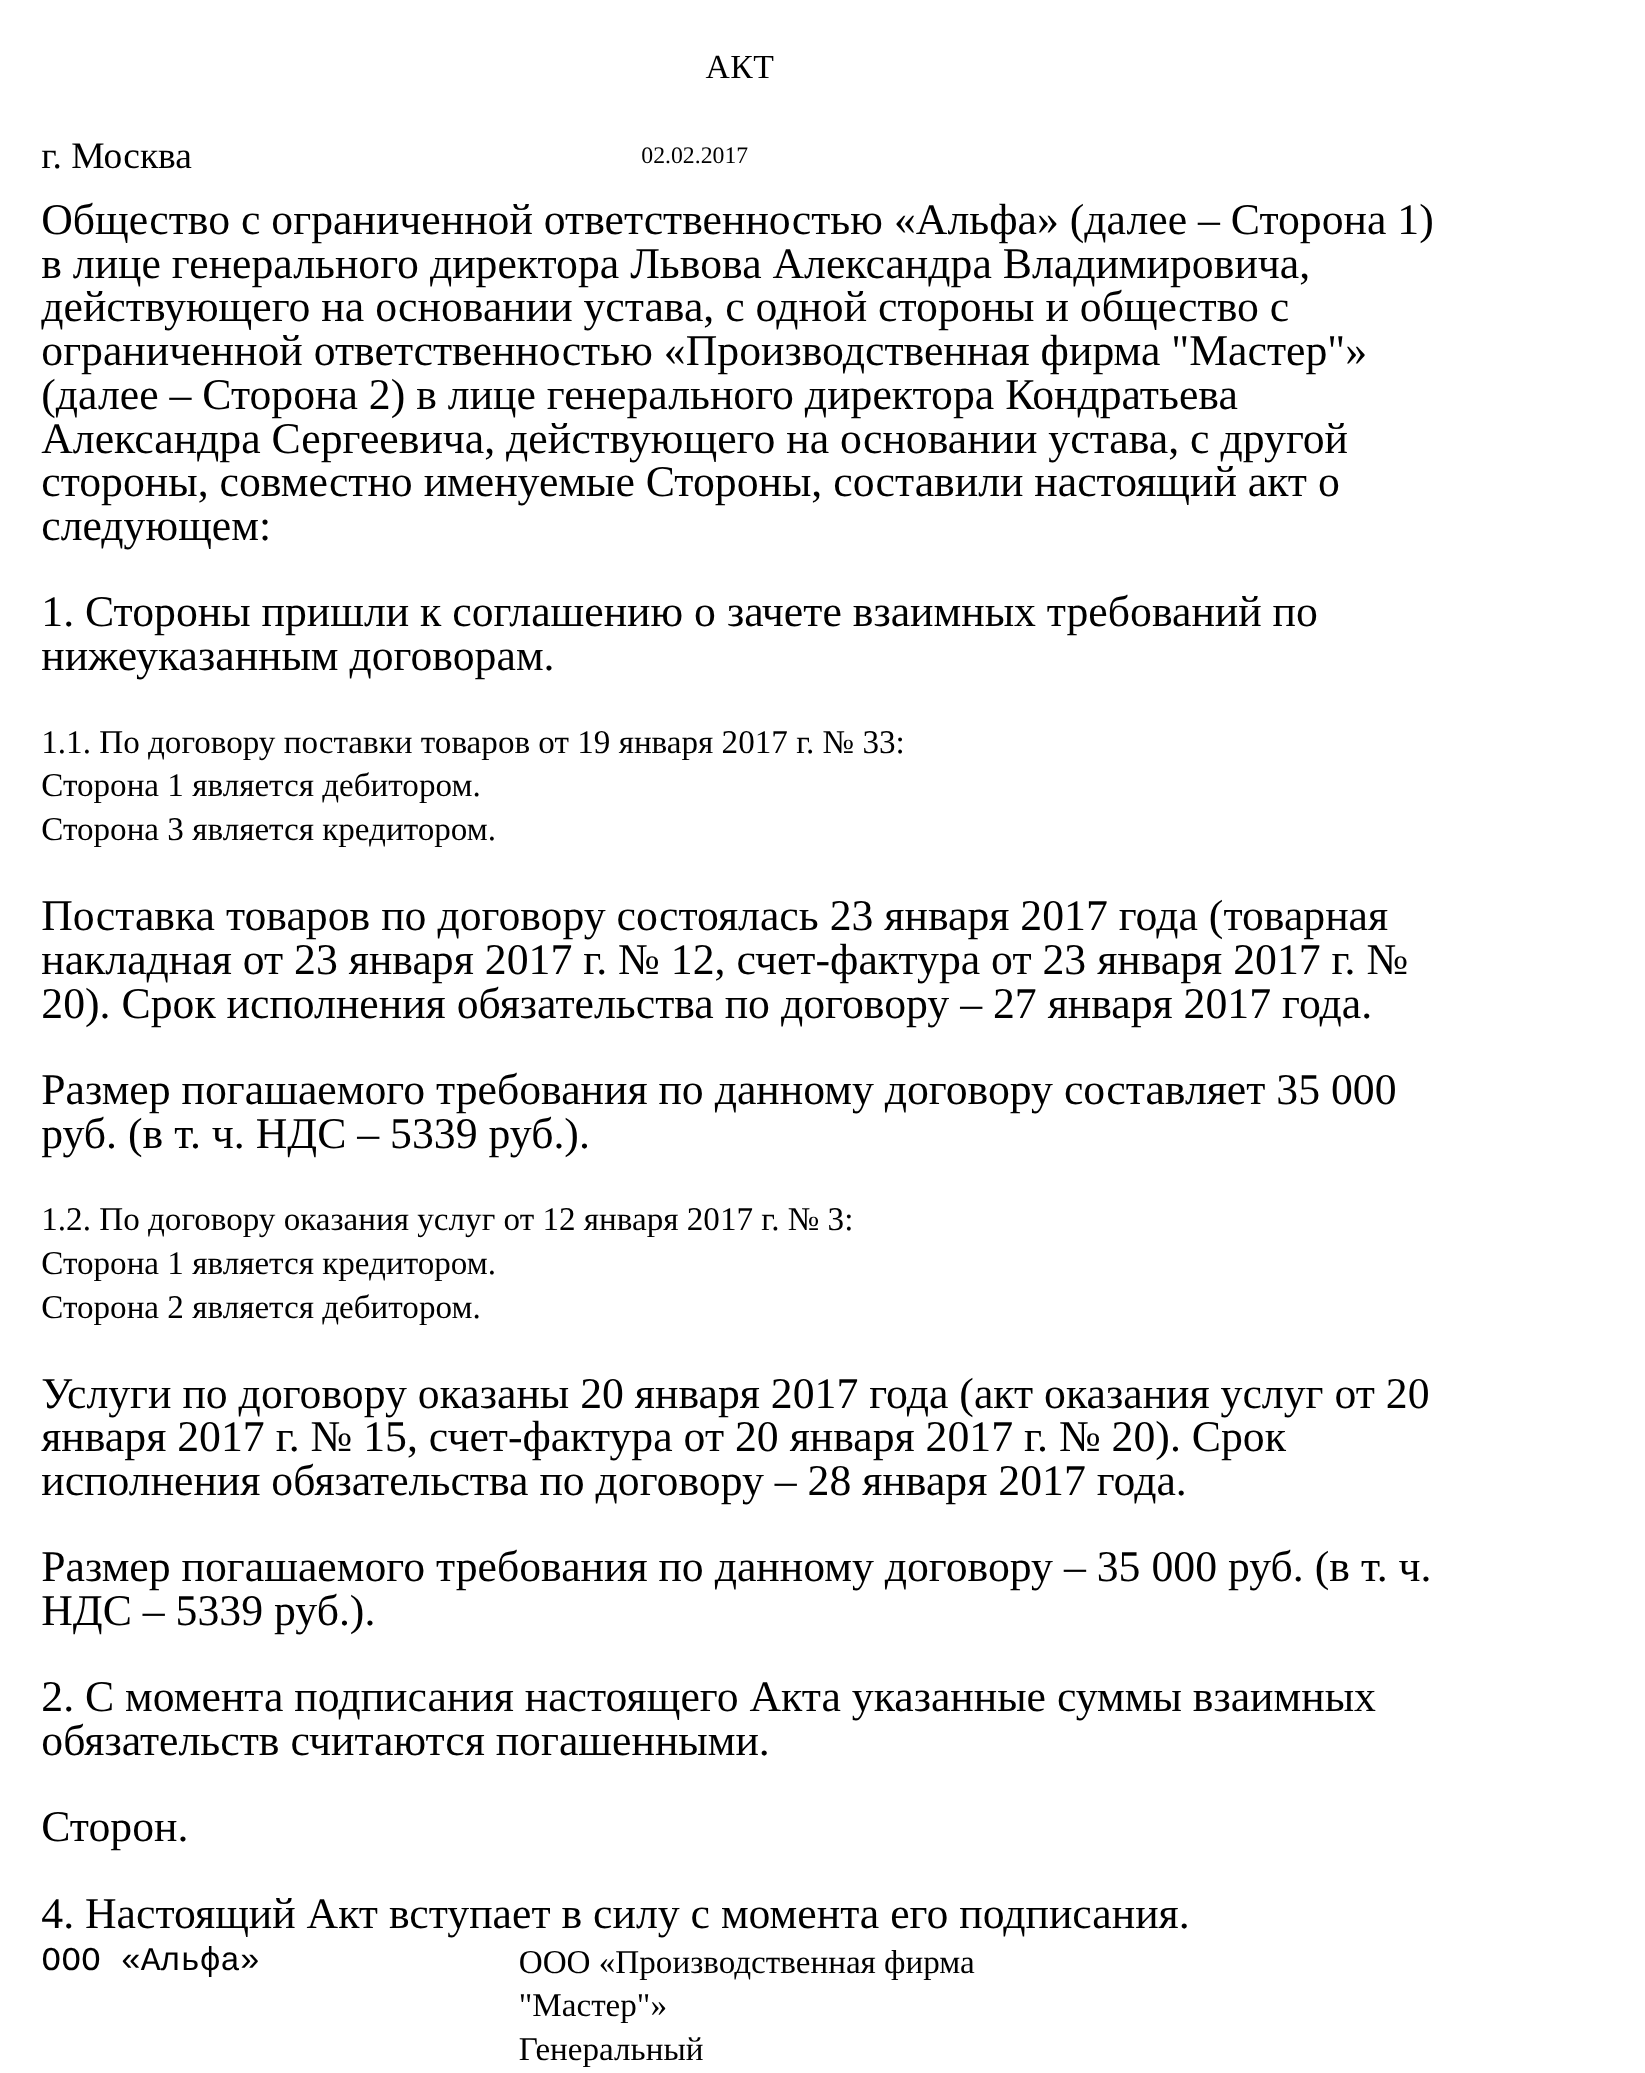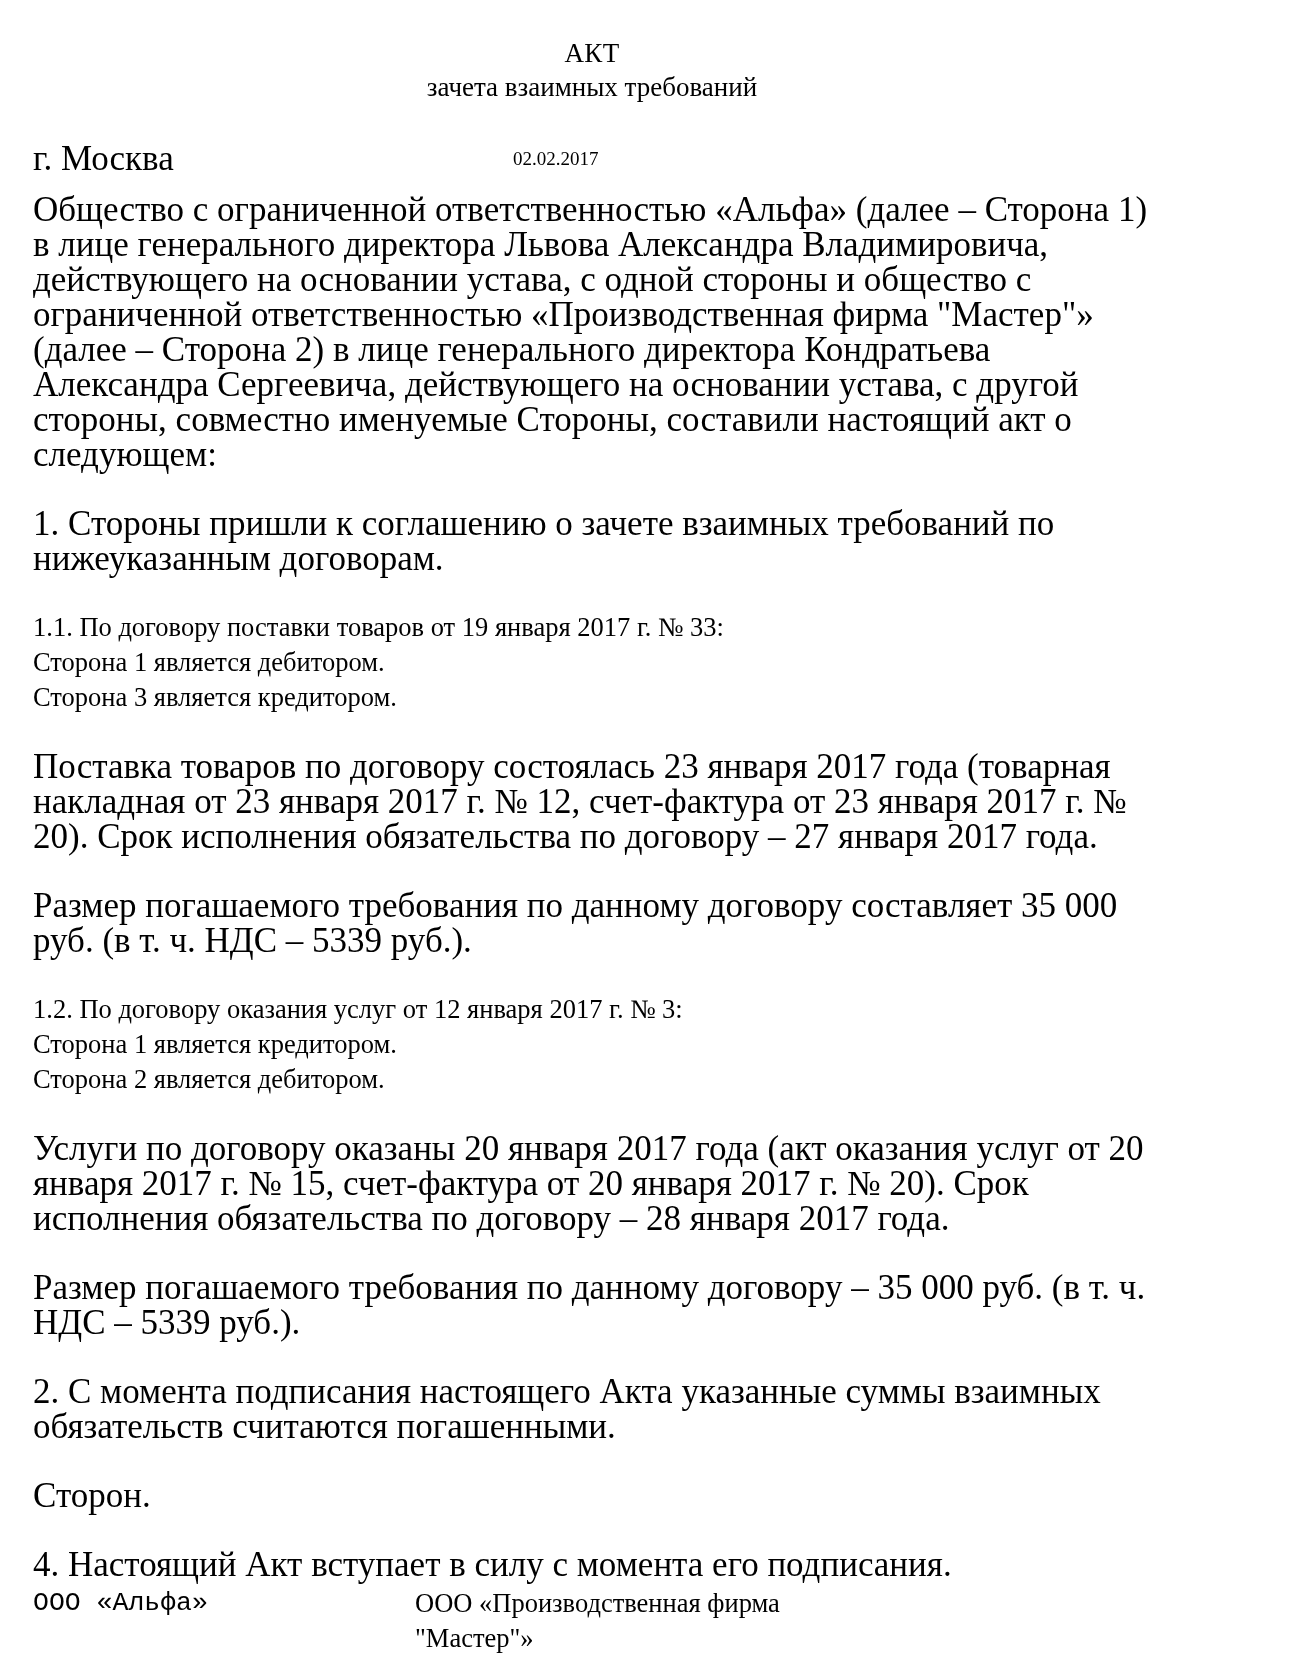--- a/index.html
+++ b/index.html
@@ -46,21 +46,21 @@
   }
 
   
   .meta-row {
     margin-top: 38px;
     display: block;
     position: relative;
     height: 34px;
   }
   .meta-city {
-    font-size: 35px;
+    font-size: 30px;
     line-height: 34px;
     position: absolute;
     left: 0;
     top: 0;
   }
   .meta-date {
     font-size: 19px;
     line-height: 34px;
     position: absolute;
     left: 480px;
@@ -122,21 +122,20 @@
   .sign-spacer-2 { height: 52px; }
 </style>
 </head>
 <body>
 
 <div class="page">
   <div class="doc">
 
     <div class="title-block">
       <span class="title-main">АКТ</span>
-      <span class="title-sub">зачета взаимных требований</span>
     </div>
 
     <div class="meta-row">
       <span class="meta-city">г. Москва</span>
       <span class="meta-date">02.02.2017</span>
     </div>
 
     <div class="gap-sm"></div>
     <p class="para intro">Общество с ограниченной ответственностью  «Альфа» (далее – Сторона 1) в лице генерального директора Львова Александра Владимировича, действующего на основании устава, с одной стороны и общество с ограниченной ответственностью «Производственная фирма "Мастер"» (далее – Сторона 2) в лице генерального директора Кондратьева Александра Сергеевича, действующего на основании устава, с другой стороны, совместно именуемые Стороны, составили настоящий акт о следующем:</p>
 

